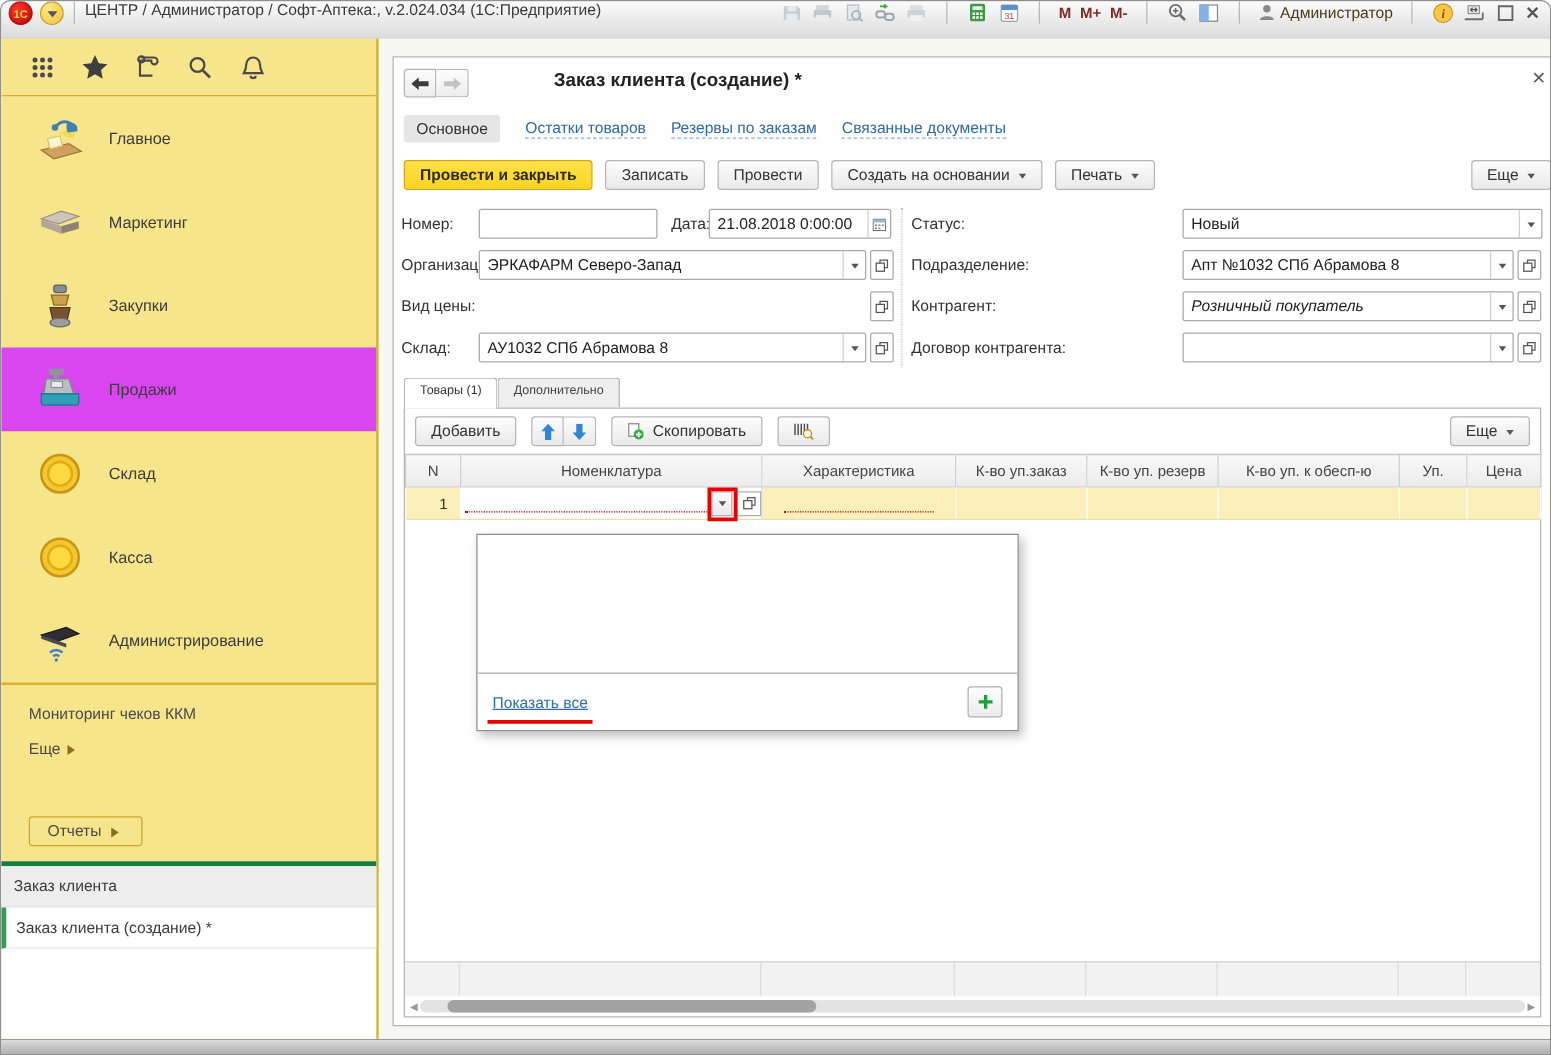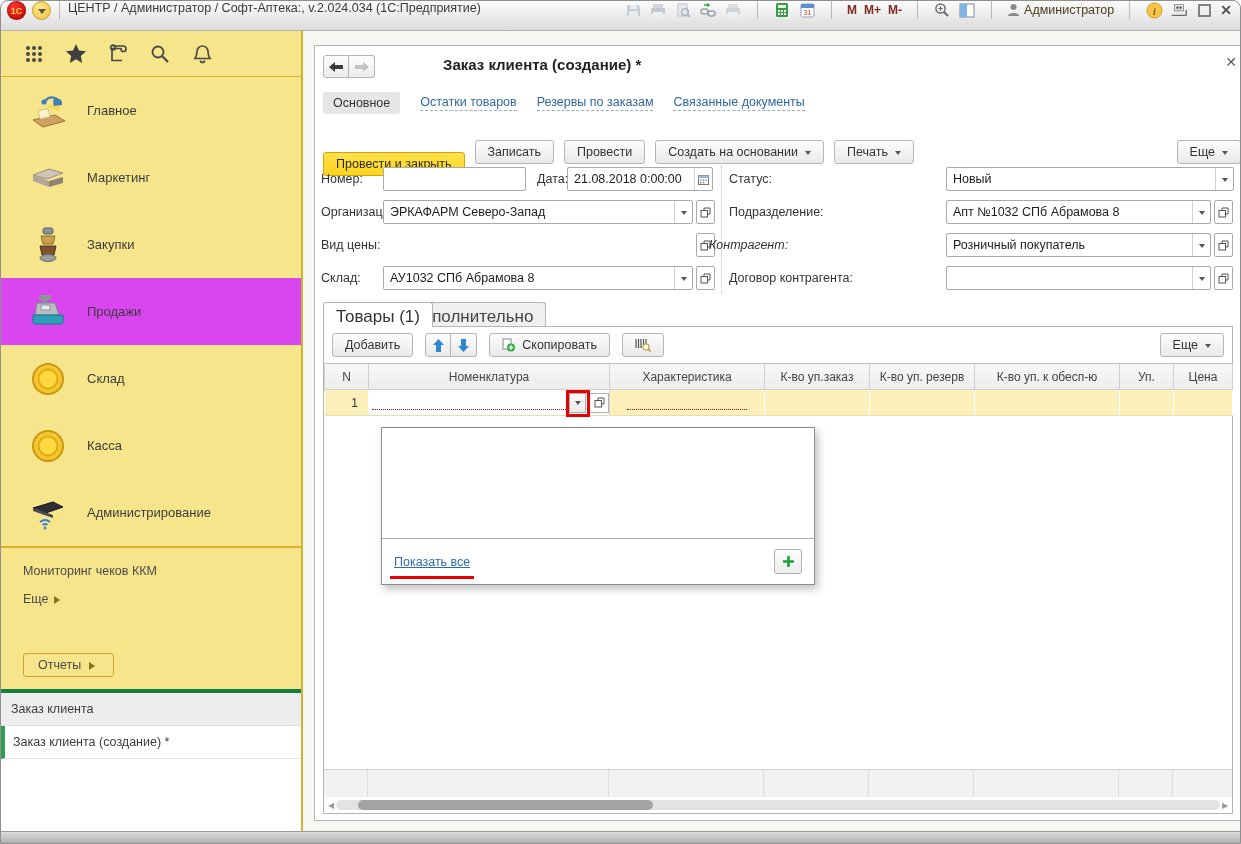--- a/index.html
+++ b/index.html
@@ -48,34 +48,34 @@
   .nav-btn { width:26px; height:23px; border:1px solid #b5b5b5; background:linear-gradient(#fdfdfd,#ececec); display:flex; align-items:center; justify-content:center; cursor:pointer; }
   .nav-btn.back { border-radius:3px 0 0 3px; color:#3a3a3a; }
   .nav-btn.fwd { border-radius:0 3px 3px 0; border-left:none; color:#c0c0c0; }
   .form-title { position:absolute; left:128px; top:10px; font-size:15px; font-weight:bold; color:#222; }
   .form-close { position:absolute; right:12px; top:8px; color:#5a5a5a; font-size:14px; cursor:pointer; }
   .nav-row { position:absolute; left:8px; top:46px; display:flex; align-items:center; gap:20px; }
   .pill { background:#e6e6e6; border-radius:3px; padding:4px 10px; color:#333; }
   .hlink { color:#30699f; border-bottom:1px dashed #8fb0cd; padding-bottom:1px; cursor:pointer; }
   .cmd-row { position:absolute; left:8px; top:82px; right:8px; display:flex; align-items:center; gap:10px; }
   .btn { border:1px solid #b5b5b5; border-radius:3px; background:linear-gradient(#fdfdfd,#e9e9e9); padding:4px 12px; font-size:12.5px; color:#333; display:inline-flex; align-items:center; gap:7px; cursor:pointer; white-space:nowrap; }
-  .btn.primary { background:linear-gradient(#ffe14a,#fbd421); border-color:#cfa509; font-weight:normal; color:#2e2a00;margin-top:24px; }
+  .btn.primary { background:linear-gradient(#ffe14a,#fbd421); border-color:#cfa509; font-weight:bold; color:#2e2a00; }
   .btn.more-top { margin-left:auto; }
   .caret-s { width:0; height:0; border:3.5px solid transparent; border-top:4.5px solid #555; margin-top:4px; }
 
   
   .flabel { position:absolute; font-size:12.5px; color:#333; line-height:24px; }
   .combo { position:absolute; height:24px; display:flex; border:1px solid #a9a9a9; border-radius:2px; background:#fff; }
   .combo .val { flex:1; padding:4px 6px 0 6px; font-size:12.5px; color:#1d1d1d; white-space:nowrap; overflow:hidden; }
   .combo .cbtn { width:18px; display:flex; align-items:center; justify-content:center; border-left:1px solid #d0d0d0; cursor:pointer; }
   .open-btn { position:absolute; width:19px; height:24px; border:1px solid #a9a9a9; border-radius:2px; background:#fff; display:flex; align-items:center; justify-content:center; cursor:pointer; }
   .vsep { position:absolute; left:406px; top:120px; height:128px; border-left:1px dotted #c0c0c0; }
 
   
-  .tab { position:absolute; top:256px; height:24px; padding:4px 12px; font-size:17px; border:1px solid #b5b5b5; border-bottom:none; border-radius:3px 3px 0 0; cursor:pointer;text-align:center; }
+  .tab { position:absolute; top:256px; height:24px; padding:4px 12px; font-size:10px; border:1px solid #b5b5b5; border-bottom:none; border-radius:3px 3px 0 0; cursor:pointer;text-align:center; }
   .tab.active { left:8px; background:#fff; z-index:3; height:25px; }
   .tab.idle { left:83px; background:#efefef; color:#444; }
   .panel { position:absolute; left:8px; top:280px; width:910px; height:488px; border:1px solid #b5b5b5; background:#fff; z-index:2; }
   .grid-toolbar { display:flex; align-items:center; gap:12px; padding:6px 8px; }
   .arrow-pair { display:flex; }
   .abtn { width:26px; height:24px; border:1px solid #b5b5b5; background:linear-gradient(#fdfdfd,#e9e9e9); display:flex; align-items:center; justify-content:center; cursor:pointer; }
   .abtn.up { border-radius:3px 0 0 3px; }
   .abtn.down { border-radius:0 3px 3px 0; border-left:none; }
   .gtable { width:100%; border-collapse:collapse; table-layout:fixed; }
   .gtable th { height:26px; background:linear-gradient(#f8f8f8,#ececec); border:1px solid #cfcfcf; border-top:1px solid #c4c4c4; font-weight:normal; font-size:12px; color:#444; overflow:hidden; white-space:nowrap; }
@@ -484,22 +484,22 @@
               <span class="caret-s"></span>
             </span>
         </div>
         <div class="open-btn" style="left:899px; top:154px;">
             <svg width="11" height="11" viewBox="0 0 11 11">
               <rect x="1" y="3.5" width="6.5" height="6.5" fill="#fff" stroke="#555"></rect>
               <path d="M4 3.5 V1 h6 v6 H7.5" fill="none" stroke="#555"></path>
             </svg>
           </div>
 
-        <div class="flabel" style="left:394px; top:187px;font-style:italic;">Контрагент:</div>
-        <div class="combo" style="left:631px; top:187px; width:265px;">
+        <div class="flabel" style="left:414px; top:187px;">Контрагент:</div>
+        <div class="combo" style="left:631px; top:187px; width:265px;font-style:italic;">
           <span class="val">Розничный покупатель</span>
           <span class="cbtn">
               <span class="caret-s"></span>
             </span>
         </div>
         <div class="open-btn" style="left:899px; top:187px;">
             <svg width="11" height="11" viewBox="0 0 11 11">
               <rect x="1" y="3.5" width="6.5" height="6.5" fill="#fff" stroke="#555"></rect>
               <path d="M4 3.5 V1 h6 v6 H7.5" fill="none" stroke="#555"></path>
             </svg>

